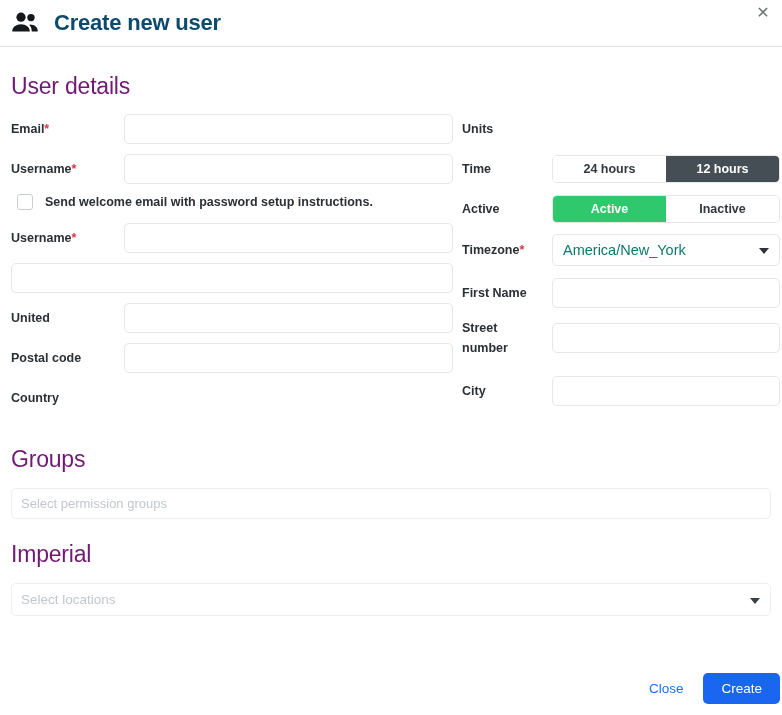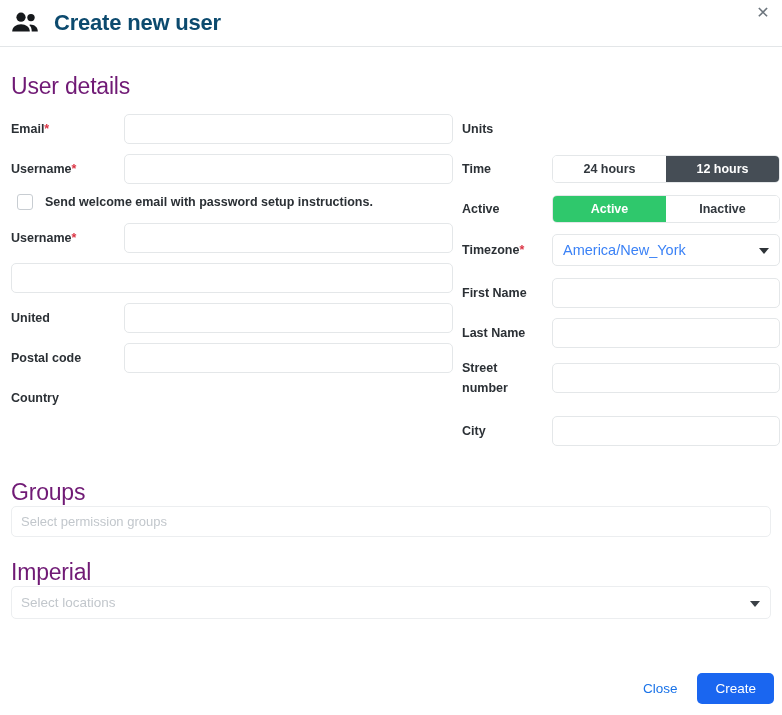--- a/index.html
+++ b/index.html
@@ -93,21 +93,21 @@
     position: relative;
     flex: 1;
     height: 32px;
     border: 1px solid #e4e7e9;
     border-radius: 5px;
     background: #fff;
     display: flex;
     align-items: center;
     padding: 0 39px 0 10px;
     font-size: 14.5px;
-    color: #3b82f6;
+    color: #0f766e;
     cursor: pointer;
   }
   .caret {
     position: absolute; right: 10px; top: 50%;
     margin-top: -2px;
     width: 0; height: 0;
     border-left: 5px solid transparent;
     border-right: 5px solid transparent;
     border-top: 6px solid #2e3338;
   }
@@ -153,39 +153,39 @@
     cursor: pointer;
     border: none;
     font-family: "Liberation Sans", sans-serif;
   }
   .tgl.active-dark { background: #454d55; color: #ffffff; }
   .tgl.active-green { background: #2fc86c; color: #ffffff; }
 
   
   .wide-field {
     position: relative;
-    margin-top: 0;
+    margin-top: 15px;
     height: 31px;
     border: 1px solid #eceef0;
     border-radius: 5px;
     background: #fff;
     display: flex;
     align-items: center;
     padding: 0 26px 0 9px;
     font-size: 13px;
     color: #c2c7cc;
     cursor: text;
   }
   .wide-field.select { cursor: pointer; height: 33px; font-size: 13.5px; }
   .wide-field .caret { border-top-color: #3a4046; }
 
   
   .modal-footer {
     position: absolute;
-    left: 0; right: 8px; bottom: 0;
+    left: 0; right: 2px; bottom: 0;
     height: 54px;
     display: flex;
     align-items: center;
     justify-content: flex-end;
     padding-right: 0;
     background: #fff;
   }
   .btn-link {
     font-size: 13.5px;
     color: #1a73e8;
@@ -302,24 +302,20 @@
             <span>America/New_York</span>
             <span class="caret"></span>
           </div>
         </div>
 
         <div class="frow">
           <label class="flabel">First Name</label>
           <input class="finput" type="text" value="" style="">
         </div>
 
-        <div class="frow">
-          <label class="flabel">Last Name</label>
-          <input class="finput" type="text" value="" style="">
-        </div>
 
         <div class="frow" style="margin-bottom:18px">
           <label class="flabel">Street number</label>
           <input class="finput" type="text" value="" style="">
         </div>
 
         <div class="frow">
           <label class="flabel">City</label>
           <input class="finput" type="text" value="" style="">
         </div>

